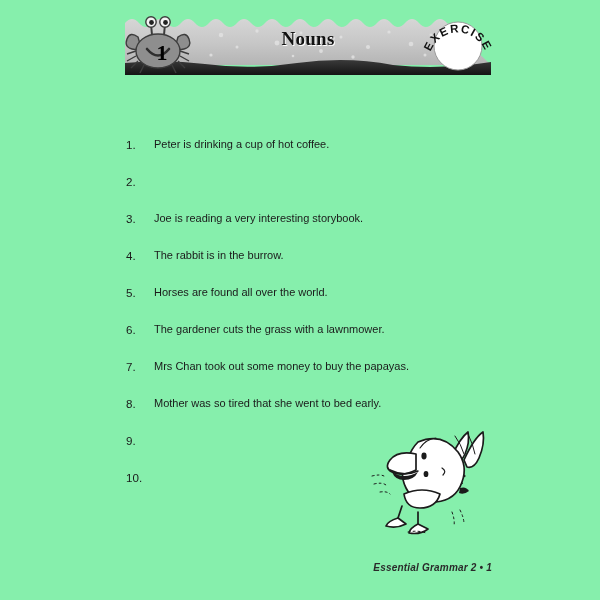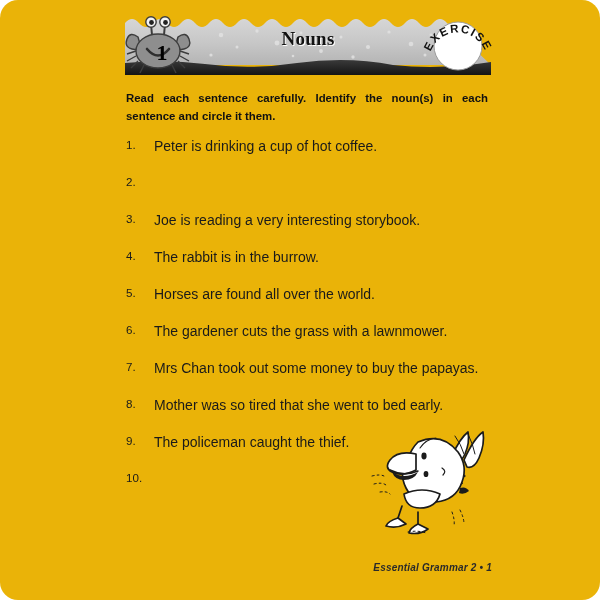--- a/index.html
+++ b/index.html
@@ -12,22 +12,21 @@
     height: 600px;
     position: relative;
     font-family: "Liberation Sans", sans-serif;
     color: #1a1a1a;
     overflow: hidden;
   }
 
   .page {
     position: absolute;
     inset: 0;
-    background: #eab308;
-    border-radius: 18px;
+    background: #86efac;
   }
 
   
   .banner {
     position: absolute;
     left: 125px;
     top: 13px;
     width: 366px;
     height: 62px;
   }
@@ -122,21 +121,21 @@
     left: 0;
     top: 0;
     width: 26px;
     text-align: left;
     font-size: 11.6px;
   }
   .q-text {
     position: absolute;
     left: 28px;
     top: 0;
-    font-size: 14px;
+    font-size: 11px;
   }
 
   
   .duck {
     position: absolute;
     left: 356px;
     top: 420px;
     width: 142px;
     height: 118px;
   }
@@ -234,23 +233,20 @@
         <path id="arcPath" d="M9,44 A29,29 0 0 1 65,44"></path>
       </defs>
       <circle cx="37" cy="36" r="24" fill="#ffffff" stroke="#9a9a9a" stroke-width="1"></circle>
       <text font-family="Liberation Sans, sans-serif" font-size="11.5" font-weight="bold" fill="#111111" letter-spacing="1.6">
         <textPath href="#arcPath" startOffset="50%" text-anchor="middle">EXERCISE</textPath>
       </text>
     </svg>
     <div class="badge-number">1</div>
   </div>
 
-  <div class="instruction">
-    <span>Read each sentence carefully. Identify the noun(s) in each sentence and circle it them.</span>
-  </div>
 
   <div class="questions">
     <div class="q-row">
       <span class="q-num">1.</span>
       <span class="q-text">Peter is drinking a cup of hot coffee.</span>
     </div>
     <div class="q-row">
       <span class="q-num">2.</span>
     </div>
     <div class="q-row">
@@ -272,21 +268,20 @@
     <div class="q-row">
       <span class="q-num">7.</span>
       <span class="q-text">Mrs Chan took out some money to buy the papayas.</span>
     </div>
     <div class="q-row">
       <span class="q-num">8.</span>
       <span class="q-text">Mother was so tired that she went to bed early.</span>
     </div>
     <div class="q-row">
       <span class="q-num">9.</span>
-      <span class="q-text">The policeman caught the thief.</span>
     </div>
     <div class="q-row">
       <span class="q-num">10.</span>
     </div>
   </div>
 
   <svg class="duck" viewBox="0 0 142 118">
     <g fill="none" stroke="#1b1b1b" stroke-width="1.7" stroke-linecap="round" stroke-linejoin="round">
 
       <path d="M96,36 q8,-18 16,-24 q2,10 -3,22 q-4,9 -10,9 Z" fill="#ffffff"></path>

